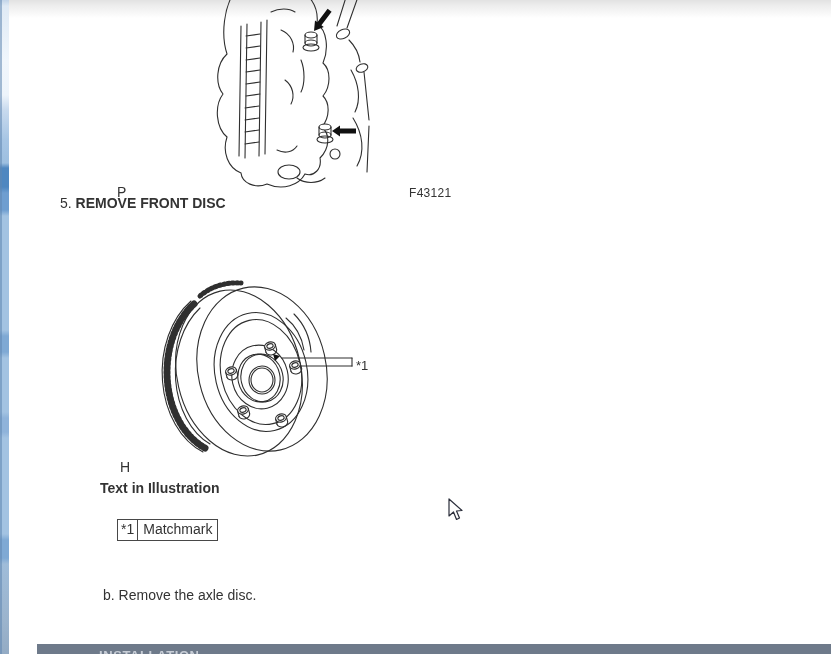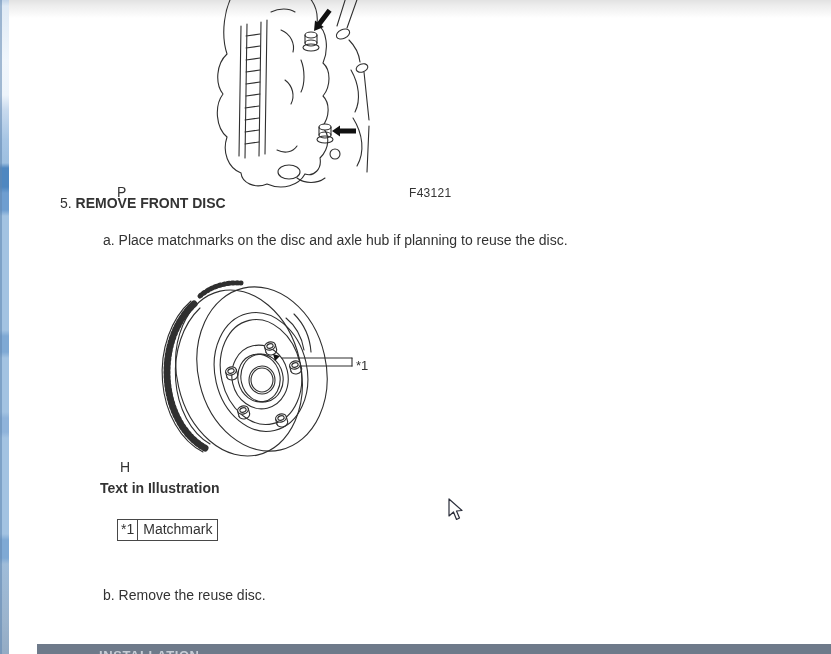--- a/index.html
+++ b/index.html
@@ -102,24 +102,20 @@
   </svg>
 
   <span class="doc-text" style="left:117px;top:183px">P</span>
   <span class="doc-text fig-code" style="left:409px;top:184px">F43121</span>
 
   <div class="doc-text" style="left:60px;top:194px">
     <span>5.</span>
     <span class="bold">REMOVE FRONT DISC</span>
   </div>
 
-  <div class="doc-text" style="left:103px;top:231px">
-    <span>a.</span>
-    <span>Place matchmarks on the disc and axle hub if planning to reuse the disc.</span>
-  </div>
 
   <svg class="lineart" style="left:148px;top:276px;width:245px;height:192px" viewBox="0 0 245 192">
     <ellipse cx="91" cy="97" rx="62" ry="84" transform="rotate(-13 91 97)"></ellipse>
     <ellipse cx="114" cy="93" rx="64" ry="83" transform="rotate(-13 114 93)"></ellipse>
     <path d="M46,28 A61,82 0 0 0 57,172" style="stroke-width:7;stroke-dasharray:1.6,2.8"></path>
     <path d="M43,25 A63,85 0 0 0 55,176"></path>
     <path d="M52,32 A57,78 0 0 0 62,168"></path>
     <path d="M52,20 C62,11 77,6 93,7" style="stroke-width:5;stroke-dasharray:1.6,2.8"></path>
     <ellipse cx="113" cy="96" rx="46" ry="60" transform="rotate(-13 113 96)"></ellipse>
     <ellipse cx="113" cy="96" rx="40" ry="53" transform="rotate(-13 113 96)"></ellipse>
@@ -178,21 +174,21 @@
     <tbody>
         <tr>
       <td class="key">*1</td>
       <td>Matchmark</td>
     </tr>
   </tbody>
     </table>
 
   <div class="doc-text" style="left:103px;top:586px">
     <span>b.</span>
-    <span>Remove the reuse disc.</span>
+    <span>Remove the axle disc.</span>
   </div>
 
   <div class="section-band" style="background: rgb(110, 122, 138);">
     <span class="band-label" style="color: rgb(199, 205, 214);">INSTALLATION</span>
   </div>
 
   <svg class="cursor" viewBox="0 0 20 24">
     <path d="M2,1 L2,18 L6.5,14 L9.5,21.5 L12.5,20 L9.5,13 L15,12.5 Z" fill="#fdfdfd" stroke="#2a2d3a" stroke-width="1.2" stroke-linejoin="round"></path>
   </svg>
 

